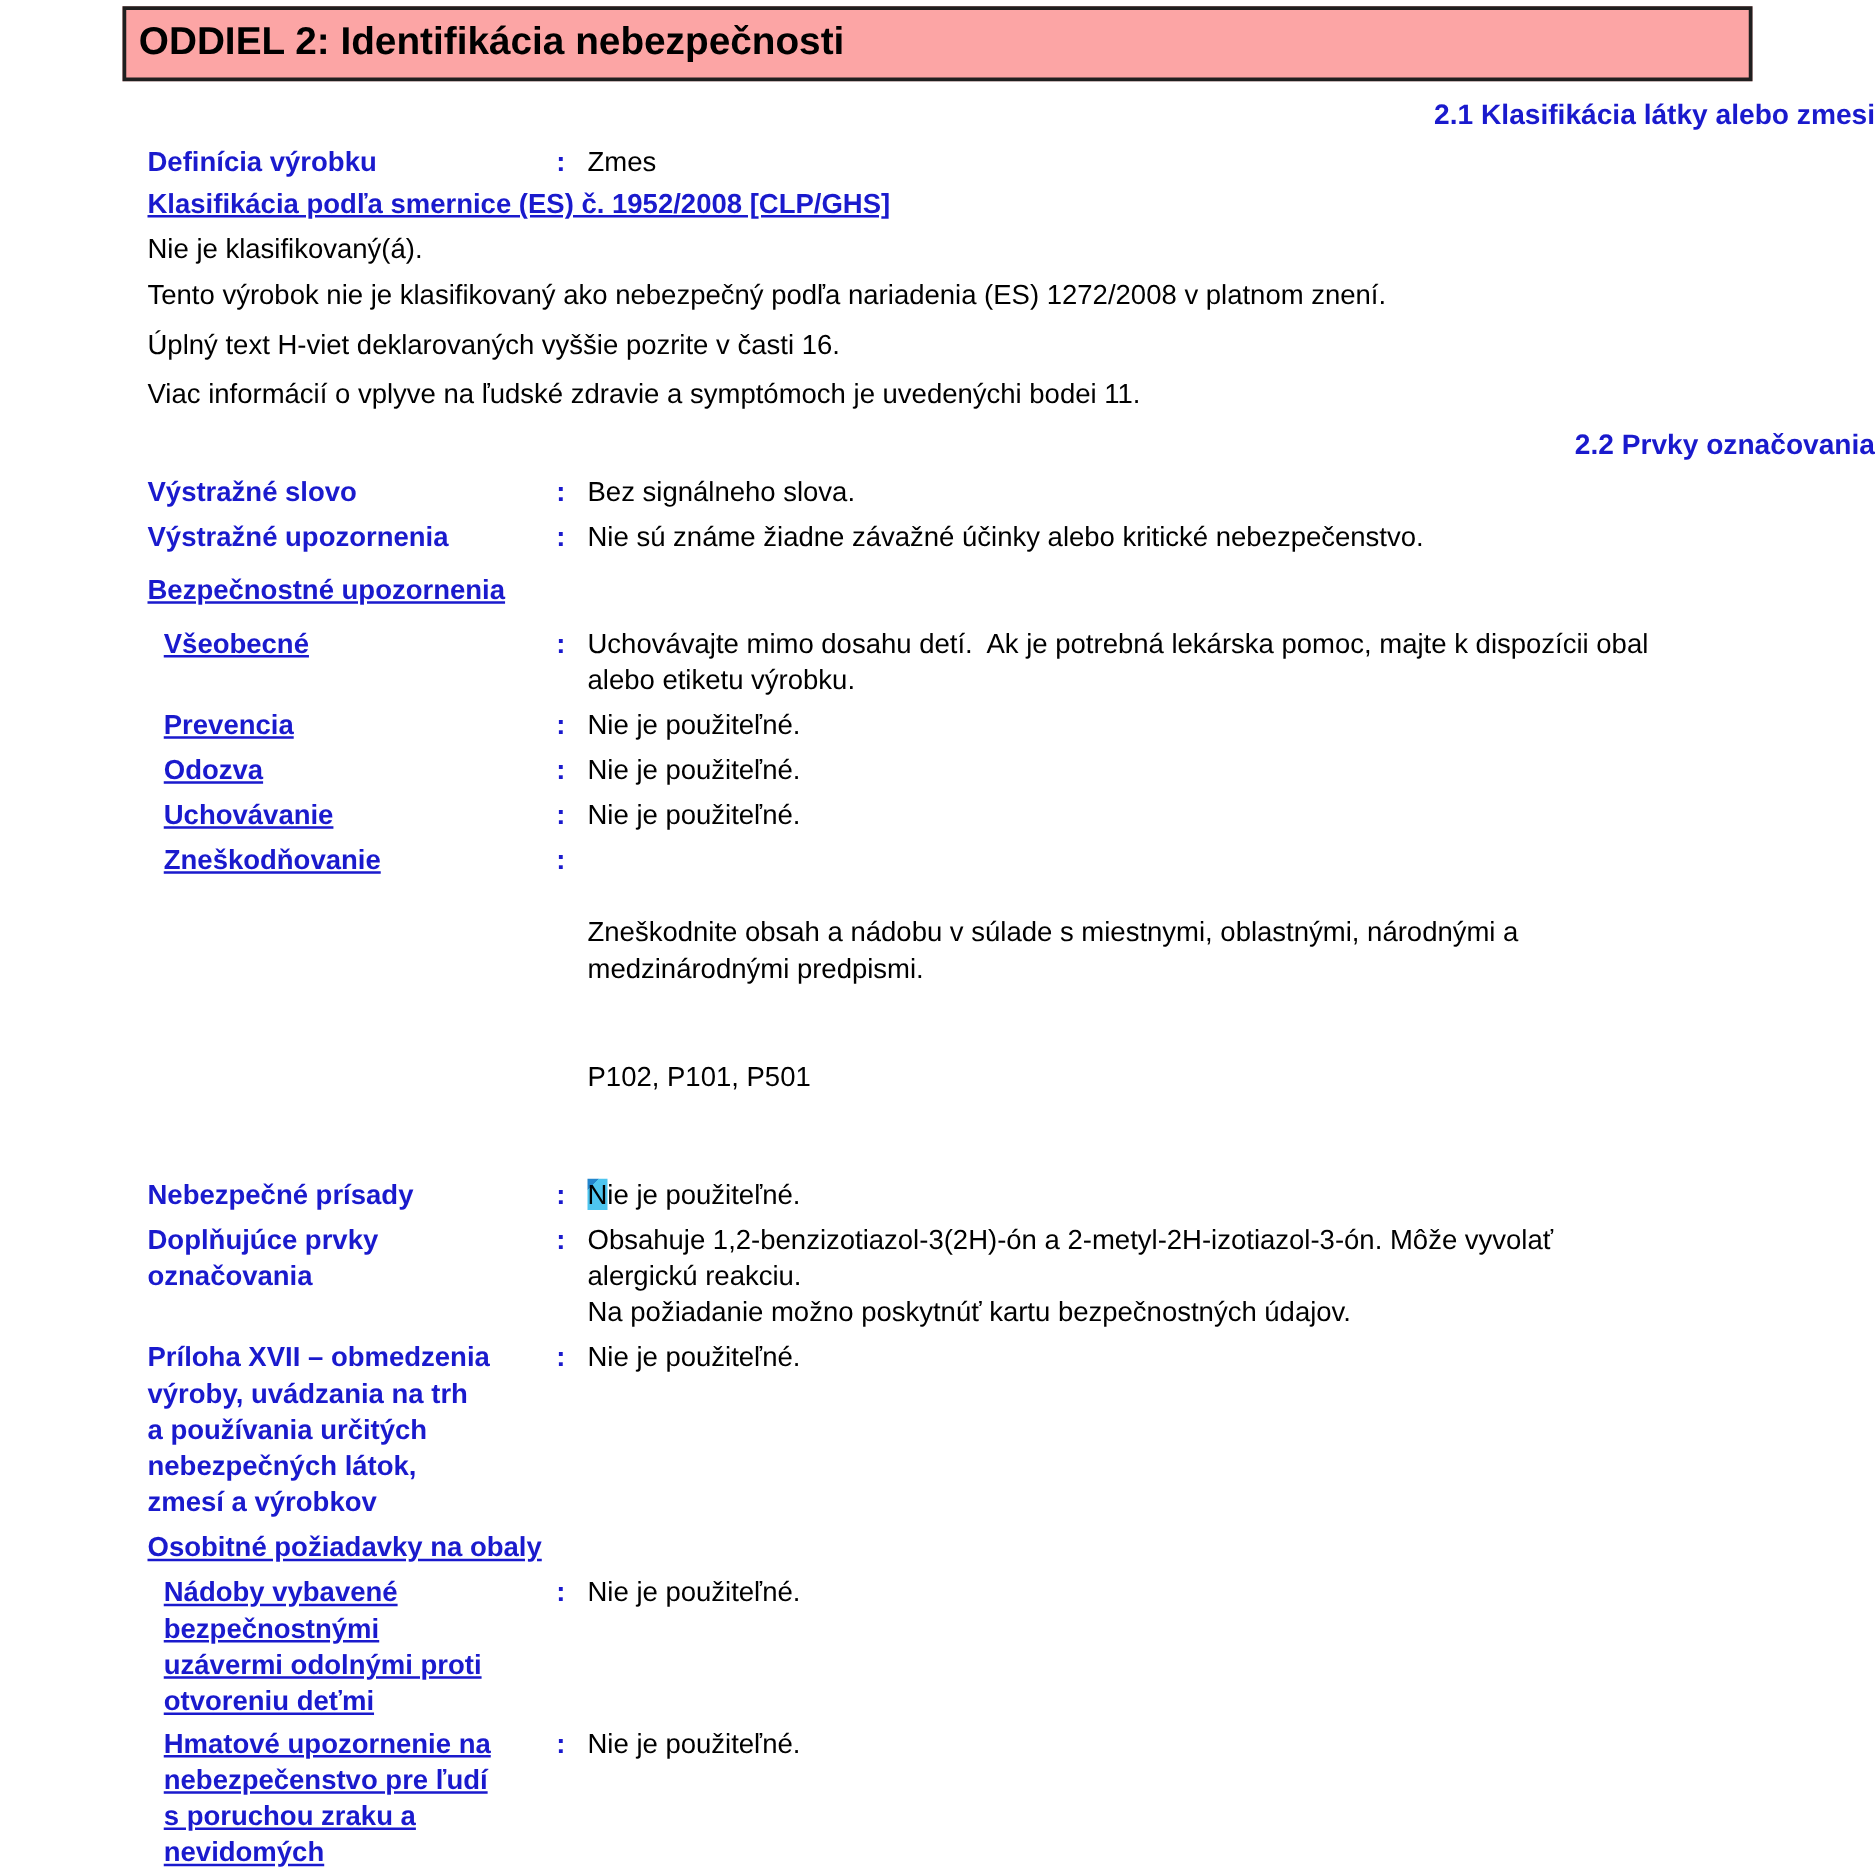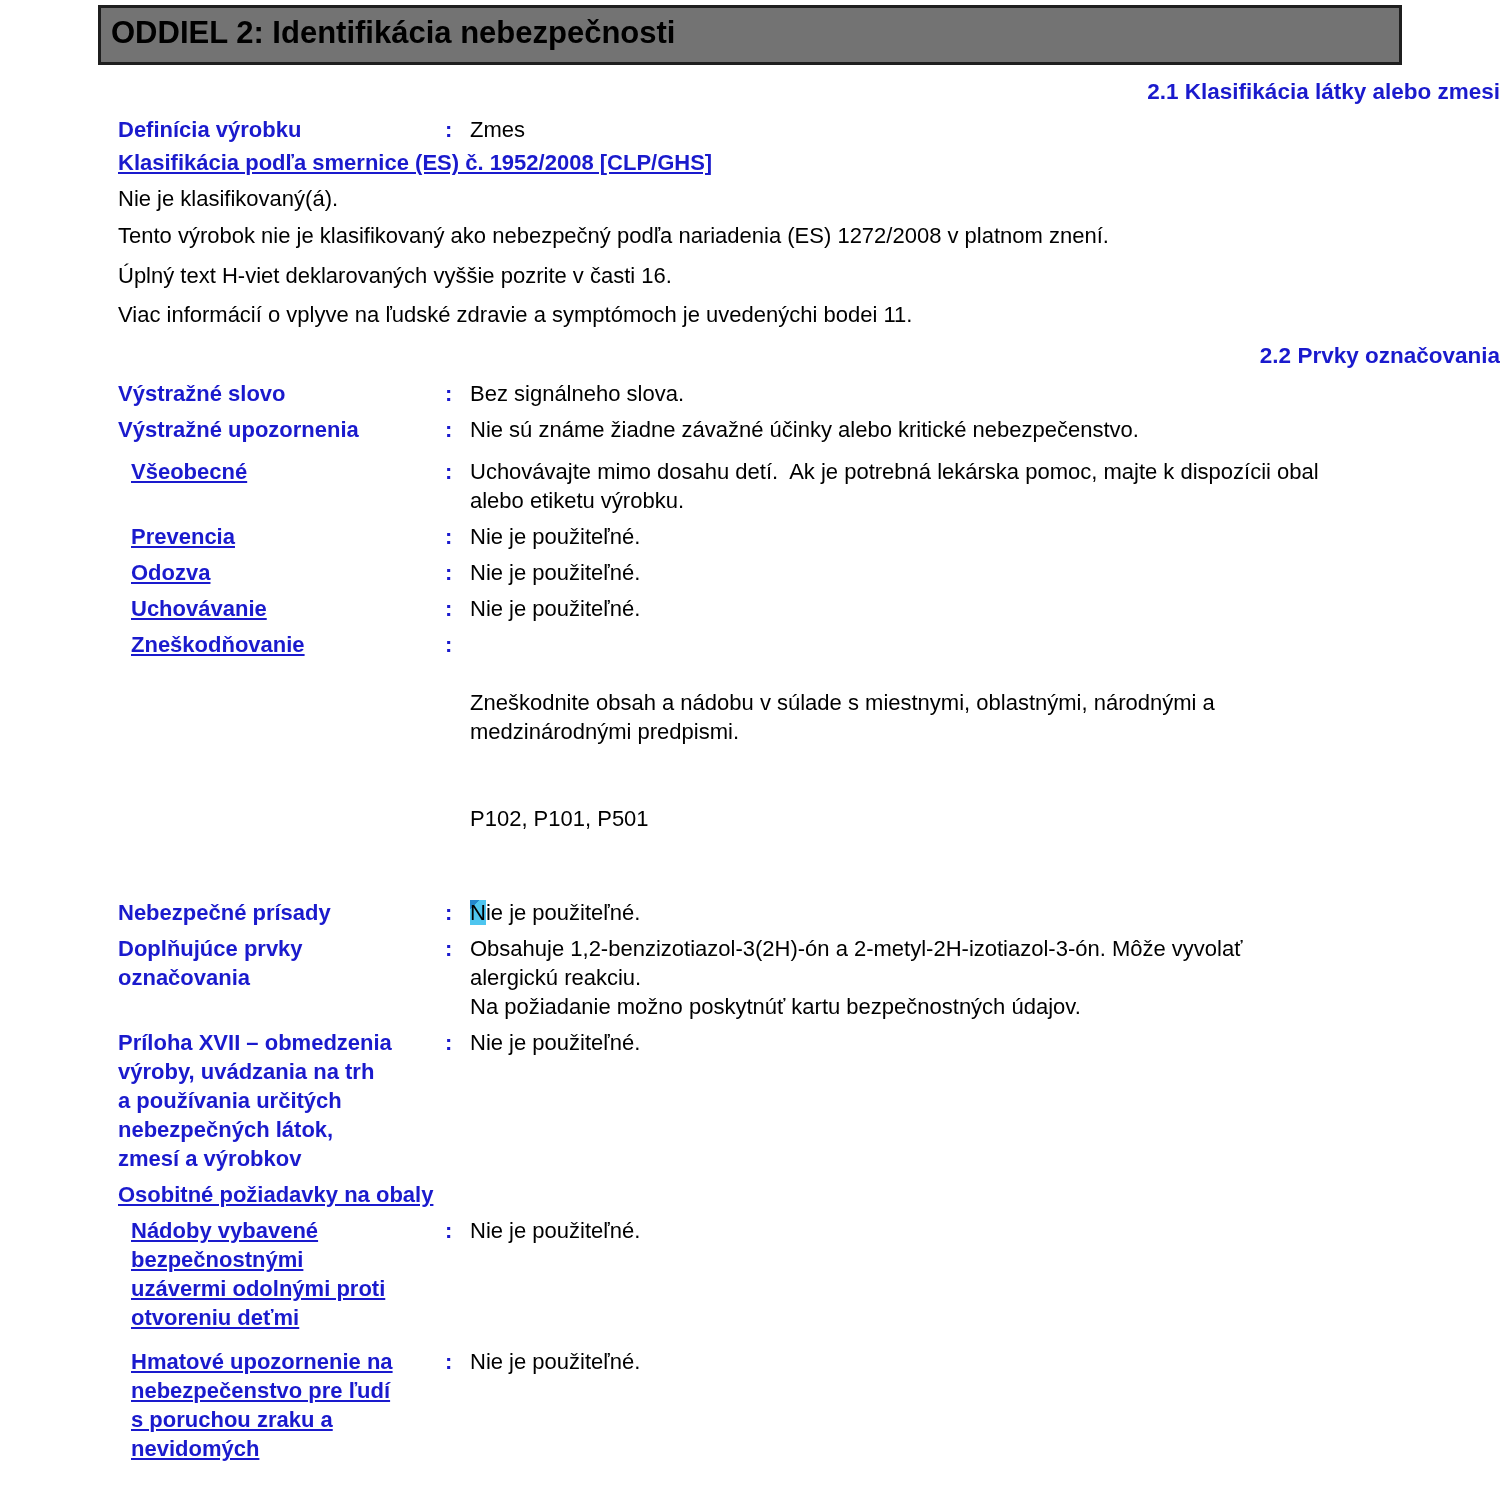--- a/index.html
+++ b/index.html
@@ -12,21 +12,21 @@
     font-family:"Liberation Sans",sans-serif;
     font-size:22px;line-height:29px;color:var(--ink);
   }
   .page{position:relative;width:1500px;height:1500px;background:#fff;}
 
   
   .title-box{
     margin:5px 98px 0 98px;
     border:3px solid #1f1f1f;
     padding:6px 12px 10px 10px;
-    background:#737373;
+    background:#fca5a5;
   }
   .title-box .title{
     font-size:31px;line-height:38px;font-weight:700;color:#000;
   }
 
   
   .h-sec{
     margin:12px 0 8px 105px;
     color:var(--blue);font-weight:700;font-size:22.5px;line-height:30px;text-align:right;
   }
@@ -96,20 +96,21 @@
     <span class="colon">:</span>
     <span class="value">Bez signálneho slova.</span>
   </div>
 
   <div class="row loose">
     <span class="label">Výstražné upozornenia</span>
     <span class="colon">:</span>
     <span class="value">Nie sú známe žiadne závažné účinky alebo kritické nebezpečenstvo.</span>
   </div>
 
+  <div class="h-underline" style="margin:13px 0 13px 118px">Bezpečnostné upozornenia</div>
 
   <div class="row indent">
     <span class="label">Všeobecné</span>
     <span class="colon">:</span>
     <span class="value">Uchovávajte mimo dosahu detí.  Ak je potrebná lekárska pomoc, majte k dispozícii obal
 alebo etiketu výrobku.</span>
   </div>
 
   <div class="row indent">
     <span class="label">Prevencia</span>
@@ -159,21 +160,21 @@
 výroby, uvádzania na trh
 a používania určitých
 nebezpečných látok,
 zmesí a výrobkov</span>
     <span class="colon">:</span>
     <span class="value">Nie je použiteľné.</span>
   </div>
 
   <div class="h-underline tight-top">Osobitné požiadavky na obaly</div>
 
-  <div class="row indent" style="margin-bottom:15px">
+  <div class="row indent" style="margin-bottom:5px">
     <span class="label">Nádoby vybavené
 bezpečnostnými
 uzávermi odolnými proti
 otvoreniu deťmi</span>
     <span class="colon">:</span>
     <span class="value">Nie je použiteľné.</span>
   </div>
 
   <div class="row indent" style="margin-bottom:0">
     <span class="label">Hmatové upozornenie na

